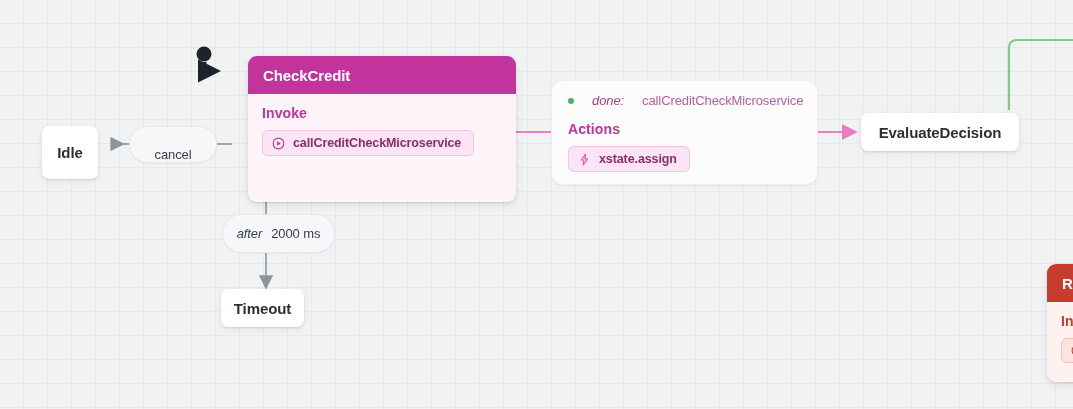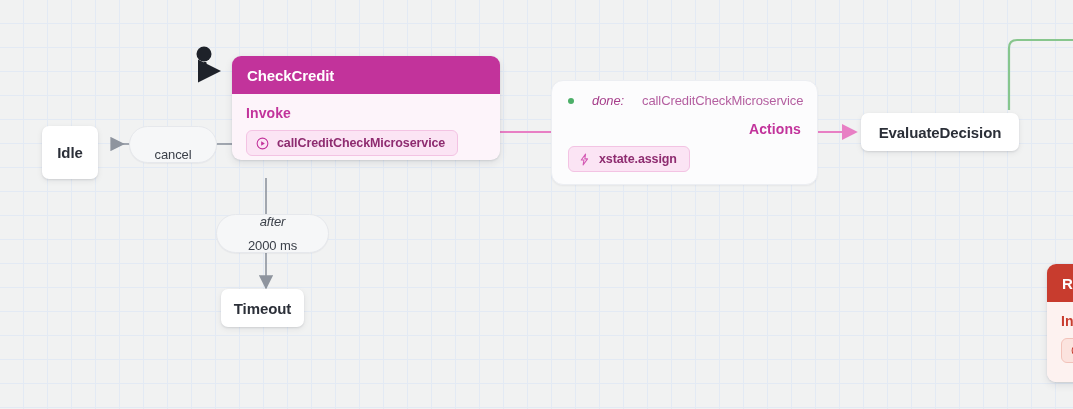--- a/index.html
+++ b/index.html
@@ -202,54 +202,54 @@
   </svg>
 
   <div class="state-node" style="left:42px; top:126px; width:56px; height:53px;">
     <span>Idle</span>
   </div>
 
   <div class="edge-label" style="left:129px; top:126px; width:88px; height:37px;align-items:flex-end;">
     <span>cancel</span>
   </div>
 
-  <div class="machine-node theme-pink" style="left:232px; top:56px; width:268px; height:104px;">
+  <div class="machine-node theme-pink" style="left:248px; top:56px; width:268px; height:146px;">
     <div class="node-header">
       <span>CheckCredit</span>
     </div>
     <div class="node-body">
       <div class="section-label">Invoke</div>
       <div class="chip">
         <span style="display:inline-flex;align-items:center;">
           <svg width="13" height="13" viewBox="0 0 16 16" aria-hidden="true">
             <circle cx="8" cy="8" r="6.6" fill="none" stroke="#c2339b" stroke-width="1.3"></circle>
             <path d="M6.4 5.2 L10.8 8 L6.4 10.8 Z" fill="#c2339b"></path>
           </svg>
         </span>
         <span>callCreditCheckMicroservice</span>
       </div>
     </div>
   </div>
 
-  <div class="edge-label" style="left:216px; top:214px; width:113px; height:39px;flex-direction:column;">
+  <div class="edge-label" style="left:222px; top:214px; width:113px; height:39px;">
     <span class="kw">after</span>
     <span>2000 ms</span>
   </div>
 
   <div class="state-node" style="left:221px; top:289px; width:83px; height:38px;">
     <span>Timeout</span>
   </div>
 
   <div class="transition-panel" style="left:551px; top:80px; width:267px; height:105px;">
     <div class="event-row">
       <span class="event-dot"></span>
       <span class="event-kind">done:</span>
       <span class="event-name">callCreditCheckMicroservice</span>
     </div>
-    <div class="section-label" style="color:#c2339b;text-align:right;">Actions</div>
+    <div class="section-label" style="color:#c2339b;">Actions</div>
     <div class="chip" style="background:#fbe4f4;border:1px solid #f3c3e3;color:#8e2c70;">
       <span style="display:inline-flex;align-items:center;">
         <svg width="13" height="13" viewBox="0 0 16 16" aria-hidden="true">
           <path d="M9.3 1.4 L4.0 8.6 L7.3 8.6 L6.3 14.6 L11.8 7.2 L8.4 7.2 Z" fill="none" stroke="#d45ab4" stroke-width="1.3" stroke-linejoin="round"></path>
         </svg>
       </span>
       <span>xstate.assign</span>
     </div>
   </div>
 

